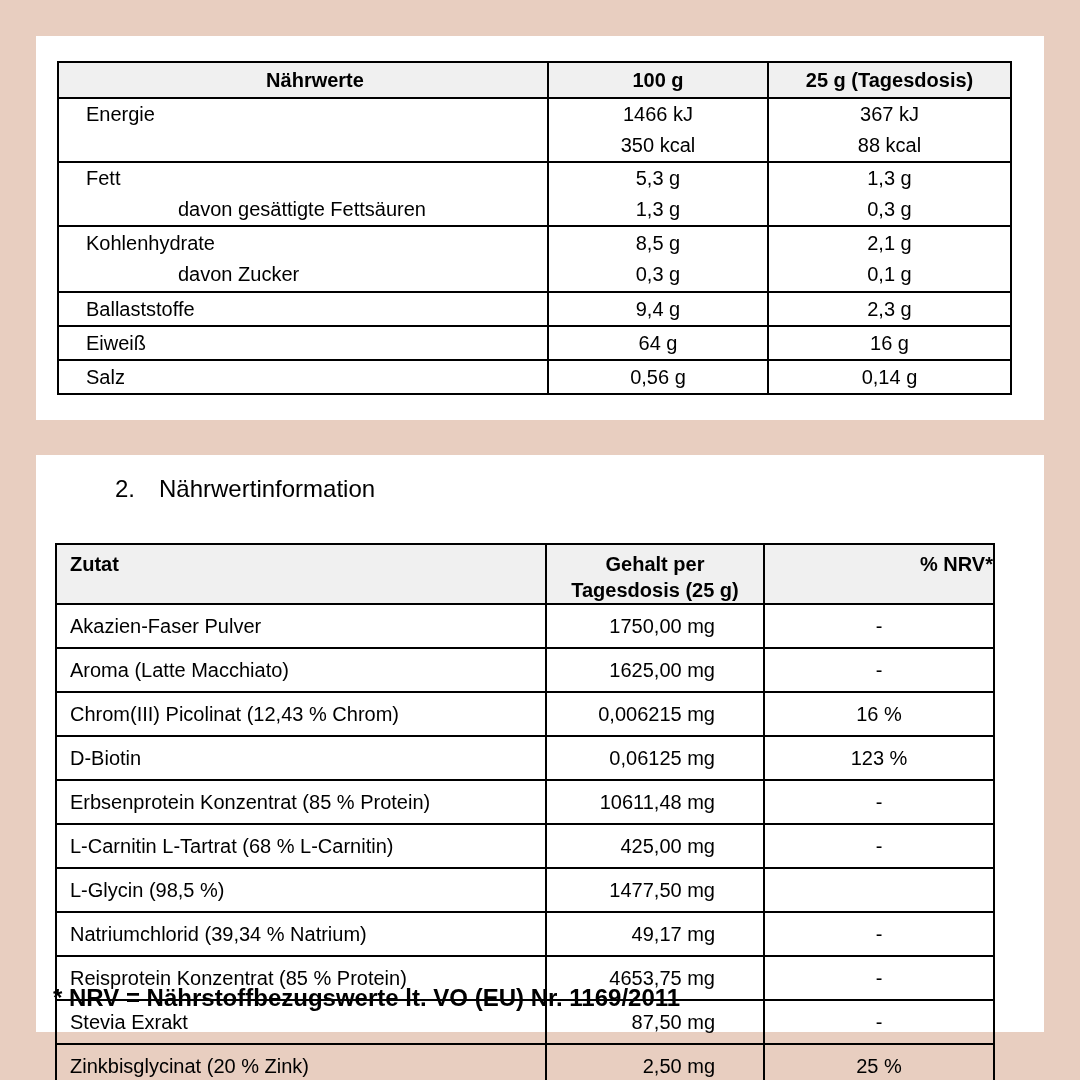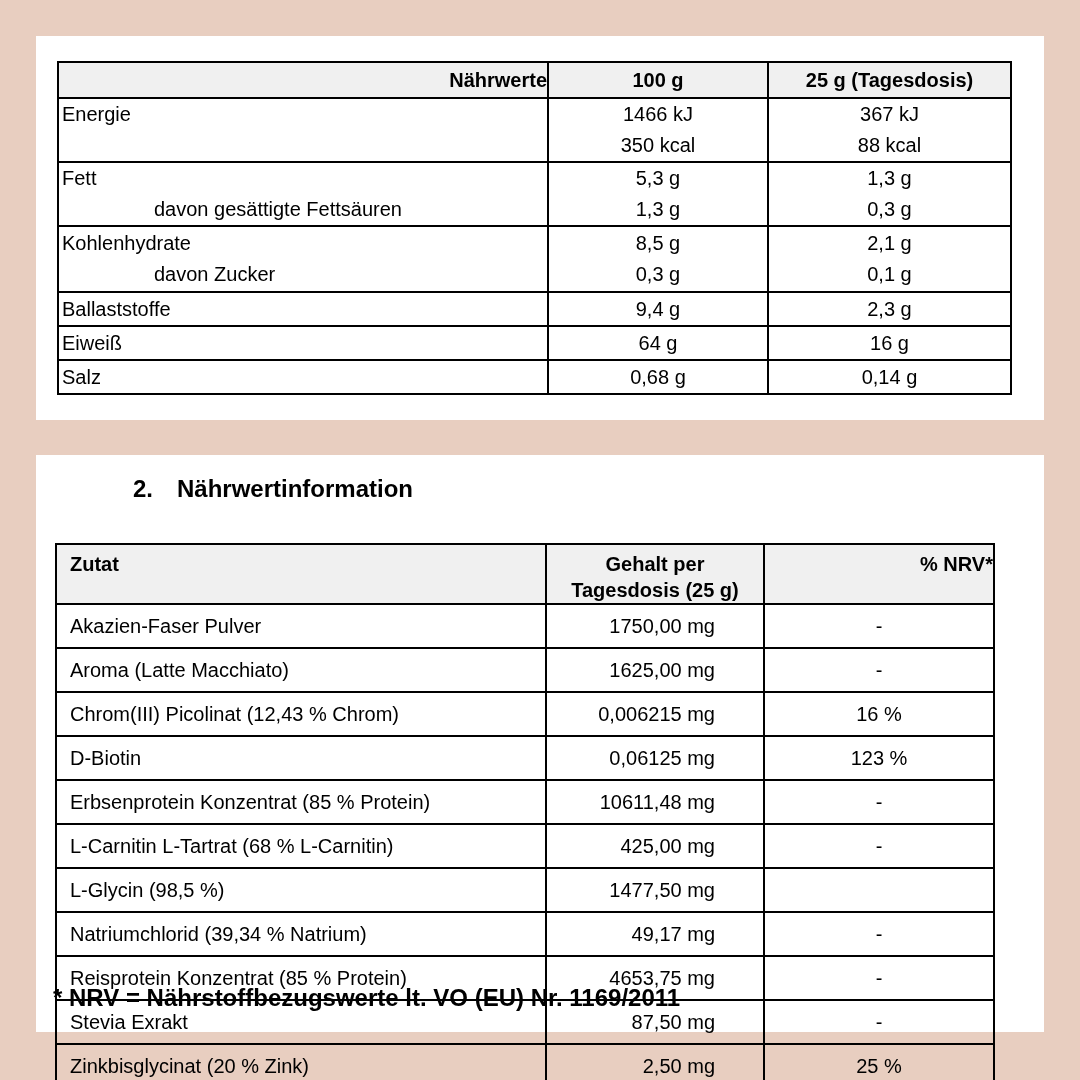--- a/index.html
+++ b/index.html
@@ -32,35 +32,35 @@
     vertical-align: middle;
   }
   th {
     background: #f0f0f0;
     font-weight: bold;
   }
 
   
   #table1 { left: 21px; top: 25px; width: 953px; }
   #table1 th { height: 36px; line-height: 32px; }
-  .t1-h-label { text-align: right; padding-left: 24px; }
+  .t1-h-label { text-align: center; padding-left: 24px; }
   .t1-h-val   { text-align: center; }
-  .t1-label   { text-align: left; padding-left: 3px; border-radius: 8px; }
+  .t1-label   { text-align: left; padding-left: 27px; border-radius: 8px; }
   .t1-val     { text-align: center; }
   .ln  { line-height: 31px; height: 31px; white-space: nowrap; }
   .ln1 { line-height: 32px; white-space: nowrap; }
   .sub { padding-left: 92px; }
   .r2 td { vertical-align: middle; }
 
   
   #section-heading {
     position: absolute;
-    left: 97px; top: 17px;
+    left: 79px; top: 17px;
     font-size: 24px;
-    font-weight: bold;
+    font-weight: normal;
     line-height: 34px;
     white-space: nowrap;
   }
   #section-heading .num { display: inline-block; margin-right: 24px; }
 
   
   #table2 { left: 19px; top: 88px; width: 938px; }
   #table2 th { height: 57px; vertical-align: top; padding-top: 6px; }
   .t2-h-name { text-align: left; padding-left: 13px; line-height: 26px; margin-top: 15px; }
   .t2-h-mid  { text-align: center; }
@@ -144,21 +144,21 @@
       <td class="t1-val ln1">9,4 g</td>
       <td class="t1-val ln1">2,3 g</td>
     </tr>
     <tr style="height:34px">
       <td class="t1-label ln1">Eiweiß</td>
       <td class="t1-val ln1">64 g</td>
       <td class="t1-val ln1">16 g</td>
     </tr>
     <tr style="height:32px">
       <td class="t1-label ln1">Salz</td>
-      <td class="t1-val ln1">0,68 g</td>
+      <td class="t1-val ln1">0,56 g</td>
       <td class="t1-val ln1">0,14 g</td>
     </tr>
   </tbody>
     </table>
 </div>
 
 <div class="card" id="card-main">
 
   <div id="section-heading">
     <span class="num">2.</span><span>Nährwertinformation</span>

